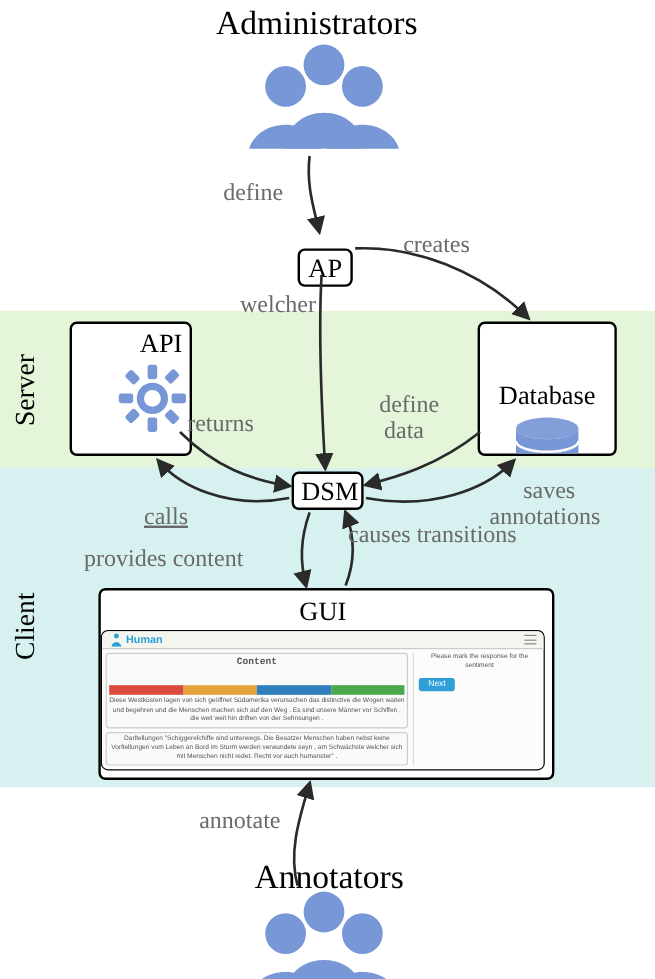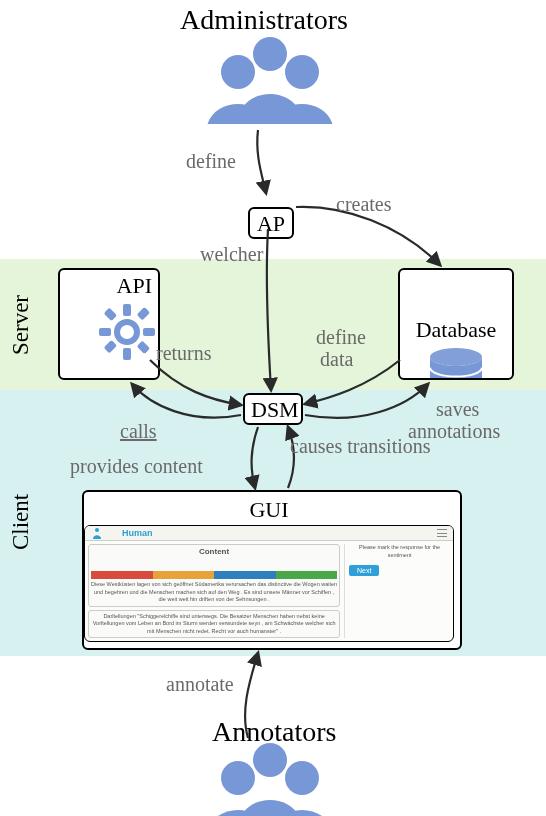--- a/index.html
+++ b/index.html
@@ -112,38 +112,38 @@
   .gui-topbar {
     height: 18px;
     background: #f5f5f0;
     border-bottom: 1px solid #ccc;
     display: flex;
     align-items: center;
     justify-content: space-between;
     padding: 0 6px;
   }
   .gui-logo {
-    display: flex; align-items: center; gap: 19px;
+    display: flex; align-items: center; gap: 2px;
     color: #29a0d8; font-weight: bold; font-size: 9px;
   }
   .burger {
     width: 10px; height: 8px;
     display: flex; flex-direction: column; justify-content: space-between;
   }
   .burger span { height: 1px; background: #888; }
   .gui-body {
     flex: 1; display: flex; gap: 4px; padding: 3px;
   }
   .gui-left { flex: 3; display: flex; flex-direction: column; gap: 3px; }
   .gui-right { flex: 1.2; display: flex; flex-direction: column; gap: 4px; border-left:1px solid #ddd; padding-left:4px;}
   .panel {
     border: 1px solid #ccc; border-radius: 3px; padding: 2px;
     background: #fafaf8;
   }
-  .panel-title { font-size: 8px; font-weight: bold; color: #555; margin-bottom: 15px;}
+  .panel-title { font-size: 8px; font-weight: bold; color: #555; margin-bottom: 15px; font-family: Liberation Mono, monospace;}
   .legend { display:flex; margin-bottom:2px;}
   .legend span { flex:1; height:8px; font-size:5px; color:#fff; display:flex;align-items:center;justify-content:center;}
   .lg-r{background:#d94a3f;} .lg-o{background:#e8a23a;} .lg-b{background:#2f7fbf;} .lg-g{background:#4aa84a;}
   .para { font-size:5.5px; line-height:1.35; color:#555;}
   .next-btn {
     background:#2f9fd8;color:#fff;border:none;border-radius:2px;
     font-size:7px;padding:2px 6px;width:30px;margin-top:2px;align-self:flex-start;
   }
 </style>
 </head>

